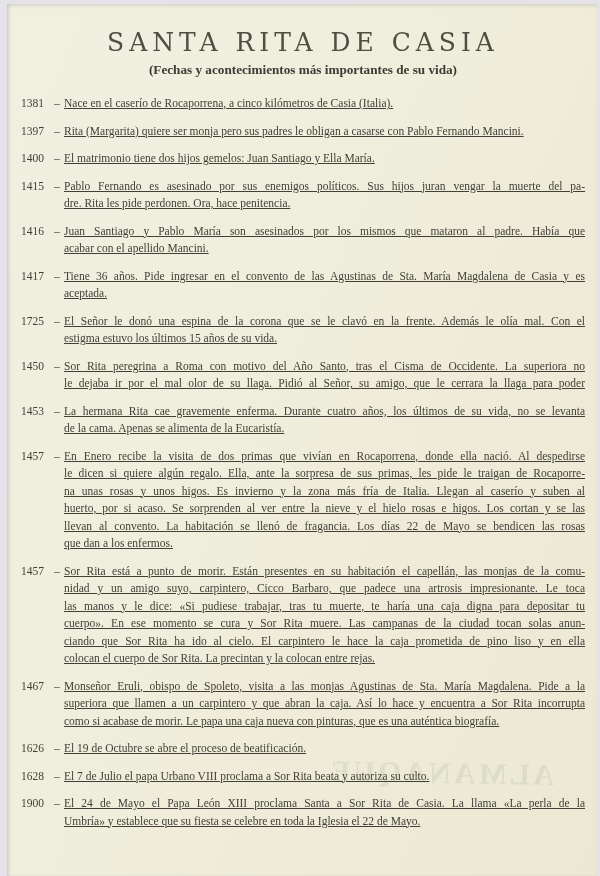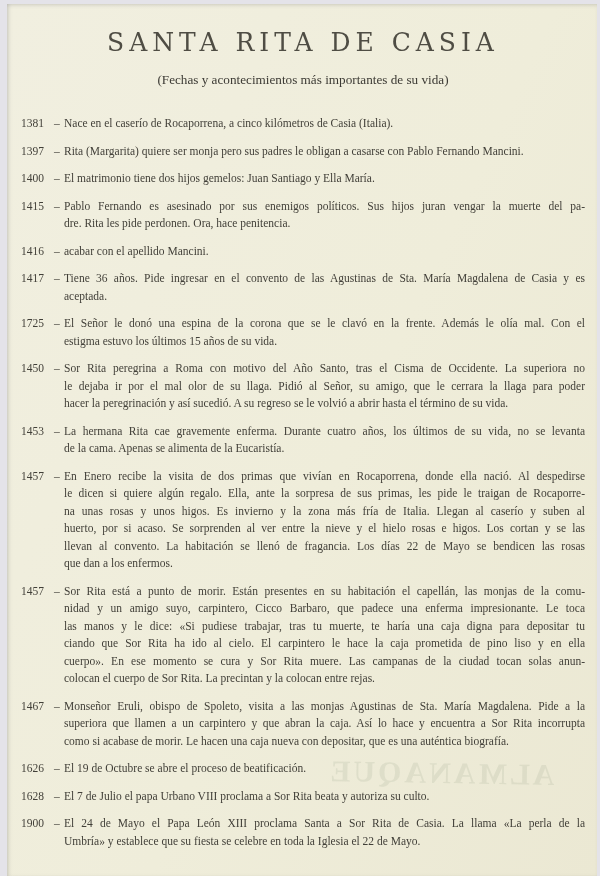--- a/index.html
+++ b/index.html
@@ -33,27 +33,27 @@
     font-size: 25px;
     font-weight: 400;
     letter-spacing: 5px;
     line-height: 30px;
     color: #4f4d44;
     transform: scaleY(1.06);
   }
   .doc-subtitle {
     text-align: center;
     font-size: 13.2px;
-    font-weight: normal;
+    font-weight: bold;
     line-height: 16px;
-    margin-top: 14px;
+    margin-top: 4px;
     color: #3c3a34;
   }
   .entries {
-    margin-top: 27px;
+    margin-top: 17px;
     font-size: 11.5px;
     line-height: 17.5px;
   }
   .entry {
     display: flex;
     align-items: flex-start;
     margin-bottom: 10px;
   }
   .entry .year {
     flex: 0 0 33px;
@@ -62,20 +62,21 @@
   .entry .dash {
     flex: 0 0 10px;
   }
   .entry .text {
     flex: 1 1 auto;
     min-width: 0;
   }
   .line {
     white-space: nowrap;
     text-align: left;
+    text-decoration: underline;
   }
   .line.j {
     white-space: normal;
     text-align: justify;
     text-align-last: justify;
   }
   .watermark {
     position: absolute;
     right: 6px;
     top: 752px;
@@ -129,20 +130,21 @@
     <div class="text">
             <div class="line j">Pablo Fernando es asesinado por sus enemigos políticos. Sus hijos juran vengar la muerte del pa-</div>
             <div class="line">dre. Rita les pide perdonen. Ora, hace penitencia.</div>
           </div>
   </div>
 
   <div class="entry">
     <span class="year">1416</span>
     <span class="dash">–</span>
     <div class="text">
+            <div class="line j">Juan Santiago y Pablo María son asesinados por los mismos que mataron al padre. Había que</div>
             <div class="line">acabar con el apellido Mancini.</div>
           </div>
   </div>
 
   <div class="entry">
     <span class="year">1417</span>
     <span class="dash">–</span>
     <div class="text">
             <div class="line j">Tiene 36 años. Pide ingresar en el convento de las Agustinas de Sta. María Magdalena de Casia y es</div>
             <div class="line">aceptada.</div>
@@ -157,21 +159,20 @@
             <div class="line">estigma estuvo los últimos 15 años de su vida.</div>
           </div>
   </div>
 
   <div class="entry">
     <span class="year">1450</span>
     <span class="dash">–</span>
     <div class="text">
             <div class="line j">Sor Rita peregrina a Roma con motivo del Año Santo, tras el Cisma de Occidente. La superiora no</div>
             <div class="line j">le dejaba ir por el mal olor de su llaga. Pidió al Señor, su amigo, que le cerrara la llaga para poder</div>
-            <div class="line">hacer la peregrinación y así sucedió. A su regreso se le volvió a abrir hasta el término de su vida.</div>
           </div>
   </div>
 
   <div class="entry">
     <span class="year">1453</span>
     <span class="dash">–</span>
     <div class="text">
             <div class="line j">La hermana Rita cae gravemente enferma. Durante cuatro años, los últimos de su vida, no se levanta</div>
             <div class="line">de la cama. Apenas se alimenta de la Eucaristía.</div>
           </div>
@@ -188,35 +189,35 @@
             <div class="line j">llevan al convento. La habitación se llenó de fragancia. Los días 22 de Mayo se bendicen las rosas</div>
             <div class="line">que dan a los enfermos.</div>
           </div>
   </div>
 
   <div class="entry">
     <span class="year">1457</span>
     <span class="dash">–</span>
     <div class="text">
             <div class="line j">Sor Rita está a punto de morir. Están presentes en su habitación el capellán, las monjas de la comu-</div>
-            <div class="line j">nidad y un amigo suyo, carpintero, Cicco Barbaro, que padece una enferma impresionante. Le toca</div>
+            <div class="line j">nidad y un amigo suyo, carpintero, Cicco Barbaro, que padece una artrosis impresionante. Le toca</div>
             <div class="line j">las manos y le dice: «Si pudiese trabajar, tras tu muerte, te haría una caja digna para depositar tu</div>
+            <div class="line j">cuerpo». En ese momento se cura y Sor Rita muere. Las campanas de la ciudad tocan solas anun-</div>
             <div class="line j">ciando que Sor Rita ha ido al cielo. El carpintero le hace la caja prometida de pino liso y en ella</div>
-            <div class="line j">cuerpo». En ese momento se cura y Sor Rita muere. Las campanas de la ciudad tocan solas anun-</div>
             <div class="line">colocan el cuerpo de Sor Rita. La precintan y la colocan entre rejas.</div>
           </div>
   </div>
 
   <div class="entry">
     <span class="year">1467</span>
     <span class="dash">–</span>
     <div class="text">
             <div class="line j">Monseñor Eruli, obispo de Spoleto, visita a las monjas Agustinas de Sta. María Magdalena. Pide a la</div>
             <div class="line j">superiora que llamen a un carpintero y que abran la caja. Así lo hace y encuentra a Sor Rita incorrupta</div>
-            <div class="line">como si acabase de morir. Le hacen una caja nueva con depositar, que es una auténtica biografía.</div>
+            <div class="line">como si acabase de morir. Le papa una caja nueva con pinturas, que es una auténtica biografía.</div>
           </div>
   </div>
 
   <div class="entry">
     <span class="year">1626</span>
     <span class="dash">–</span>
     <div class="text">
             <div class="line">El 19 de Octubre se abre el proceso de beatificación.</div>
           </div>
   </div>

